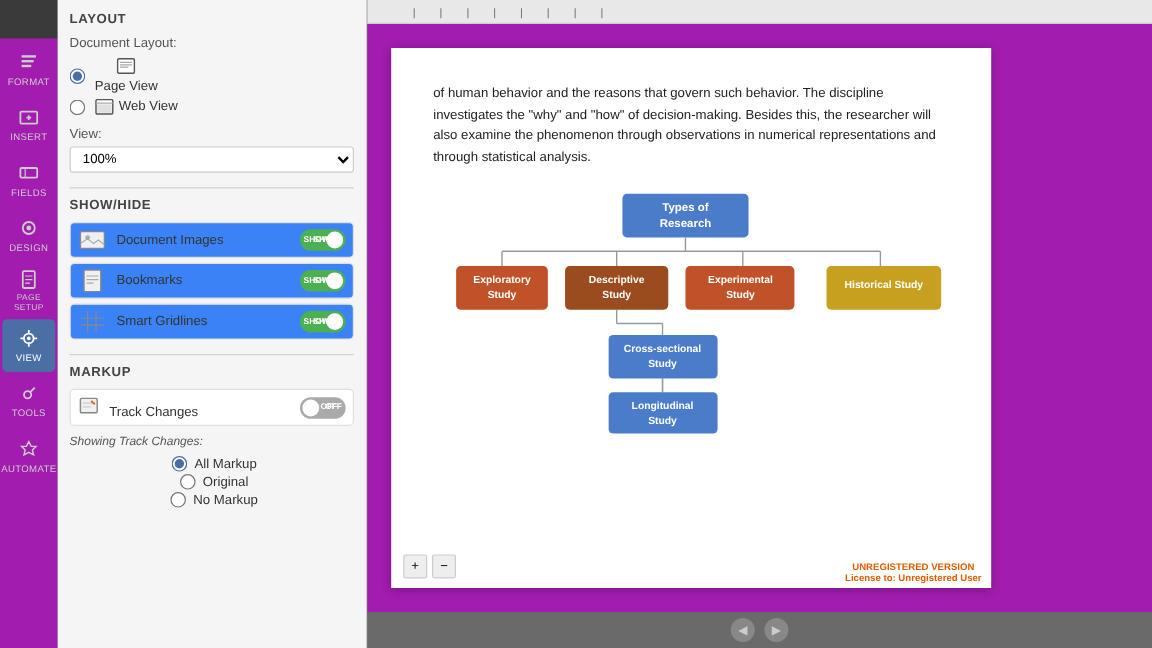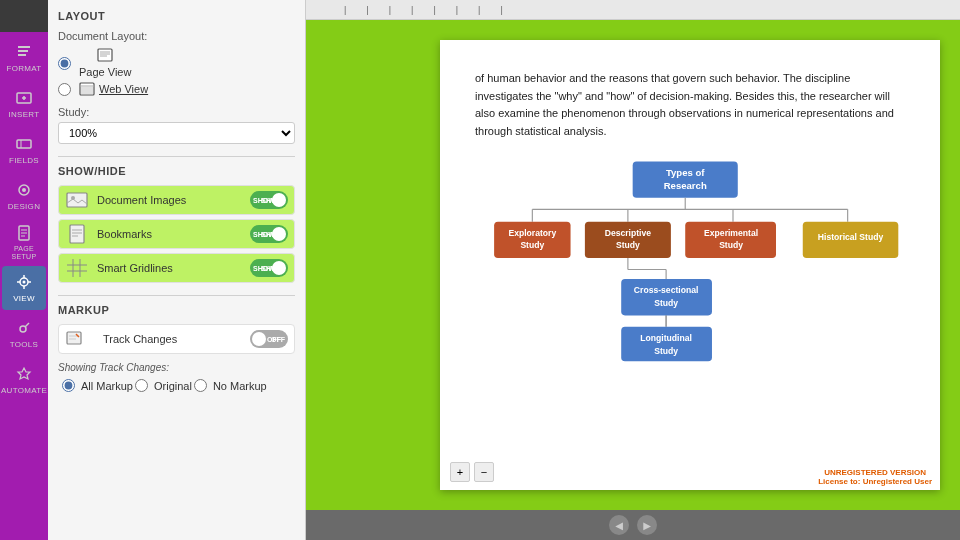--- a/index.html
+++ b/index.html
@@ -82,21 +82,21 @@
     .divider { border: none; border-top: 1px solid #d0d0d0; margin: 8px 0; }
 
     
     .showhide-section { margin-bottom: 12px; }
     .toggle-row {
       display: flex;
       align-items: center;
       justify-content: space-between;
       padding: 4px 6px;
       margin-bottom: 4px;
-      background: #bef264;
+      background: #3b82f6;
       border: 1px solid #e0e0e0;
       border-radius: 4px;
     }
     .toggle-left {
       display: flex;
       align-items: center;
       gap: 8px;
       font-size: 11px;
       color: #333;
     }
@@ -142,22 +142,22 @@
       align-items: center;
       justify-content: space-between;
       padding: 4px 6px;
       background: white;
       border: 1px solid #e0e0e0;
       border-radius: 4px;
       margin-bottom: 8px;
     }
     .tc-left {
       display: flex;
-      align-items: center;
-      gap: 20px;
+      align-items: flex-end;
+      gap: 8px;
       font-size: 11px;
       color: #333;
     }
     .tc-toggle-off {
       width: 38px;
       height: 18px;
       border-radius: 9px;
       background: #aaa;
       position: relative;
       cursor: pointer;
@@ -180,21 +180,21 @@
       position: absolute;
       left: 2px;
     }
 
     .showing-label {
       font-size: 10px;
       color: #555;
       margin-bottom: 6px;
       font-style: italic;
     }
-    .radio-options { display: flex; flex-direction: row; gap: 2px; padding-left: 4px; align-items: center; }
+    .radio-options { display: flex; flex-direction: column; gap: 2px; padding-left: 4px; align-items: center; }
     .radio-opt {
       display: flex;
       align-items: center;
       gap: 6px;
       font-size: 11px;
       color: #333;
       cursor: pointer;
     }
     .radio-opt input[type="radio"] { accent-color: #4a6fa5; }
 
@@ -217,22 +217,22 @@
       font-size: 9px;
       color: #888;
       flex-shrink: 0;
     }
 
     .doc-area {
       flex: 1;
       overflow: auto;
       padding: 20px;
       display: flex;
-      justify-content: flex-end;
-      background: #84cc16;
+      justify-content: flex-start;
+      background: #a21caf;
     }
 
     .doc-page {
       width: 500px;
       min-height: 440px;
       background: white;
       padding: 30px 35px;
       box-shadow: 0 2px 8px rgba(0,0,0,0.3);
       position: relative;
     }
@@ -385,34 +385,34 @@
             <rect x="1" y="1" width="14" height="12" rx="1" stroke="#555" stroke-width="1.2" fill="white"></rect>
             <line x1="3" y1="4" x2="13" y2="4" stroke="#aaa" stroke-width="1"></line>
             <line x1="3" y1="6" x2="13" y2="6" stroke="#aaa" stroke-width="1"></line>
             <line x1="3" y1="8" x2="10" y2="8" stroke="#aaa" stroke-width="1"></line>
           </svg>
           <span>Page View</span>
         </span>
       </label>
       <label class="radio-item">
         <input type="radio" name="docview" style="">
-        <span style="display:inline-flex;align-items:center;gap:4px;text-decoration:underline;">
+        <span style="display:inline-flex;align-items:center;gap:4px;">
           <svg width="16" height="14" viewBox="0 0 16 14" fill="none">
             <rect x="1" y="1" width="14" height="12" rx="1" stroke="#555" stroke-width="1.2" fill="white"></rect>
             <line x1="1" y1="4" x2="15" y2="4" stroke="#aaa" stroke-width="1"></line>
             <rect x="2" y="5" width="12" height="7" rx="0" fill="#e0e0e0"></rect>
           </svg>
           <span>Web View</span>
         </span>
       </label>
     </div>
 
     <div style="height:10px;"></div>
     <div class="zoom-section">
-      <div class="zoom-label">Study:</div>
+      <div class="zoom-label">View:</div>
       <select class="zoom-select">
         <option>100%</option>
         <option>50%</option>
         <option>75%</option>
         <option>125%</option>
         <option>150%</option>
         <option>200%</option>
       </select>
     </div>
   </div>

